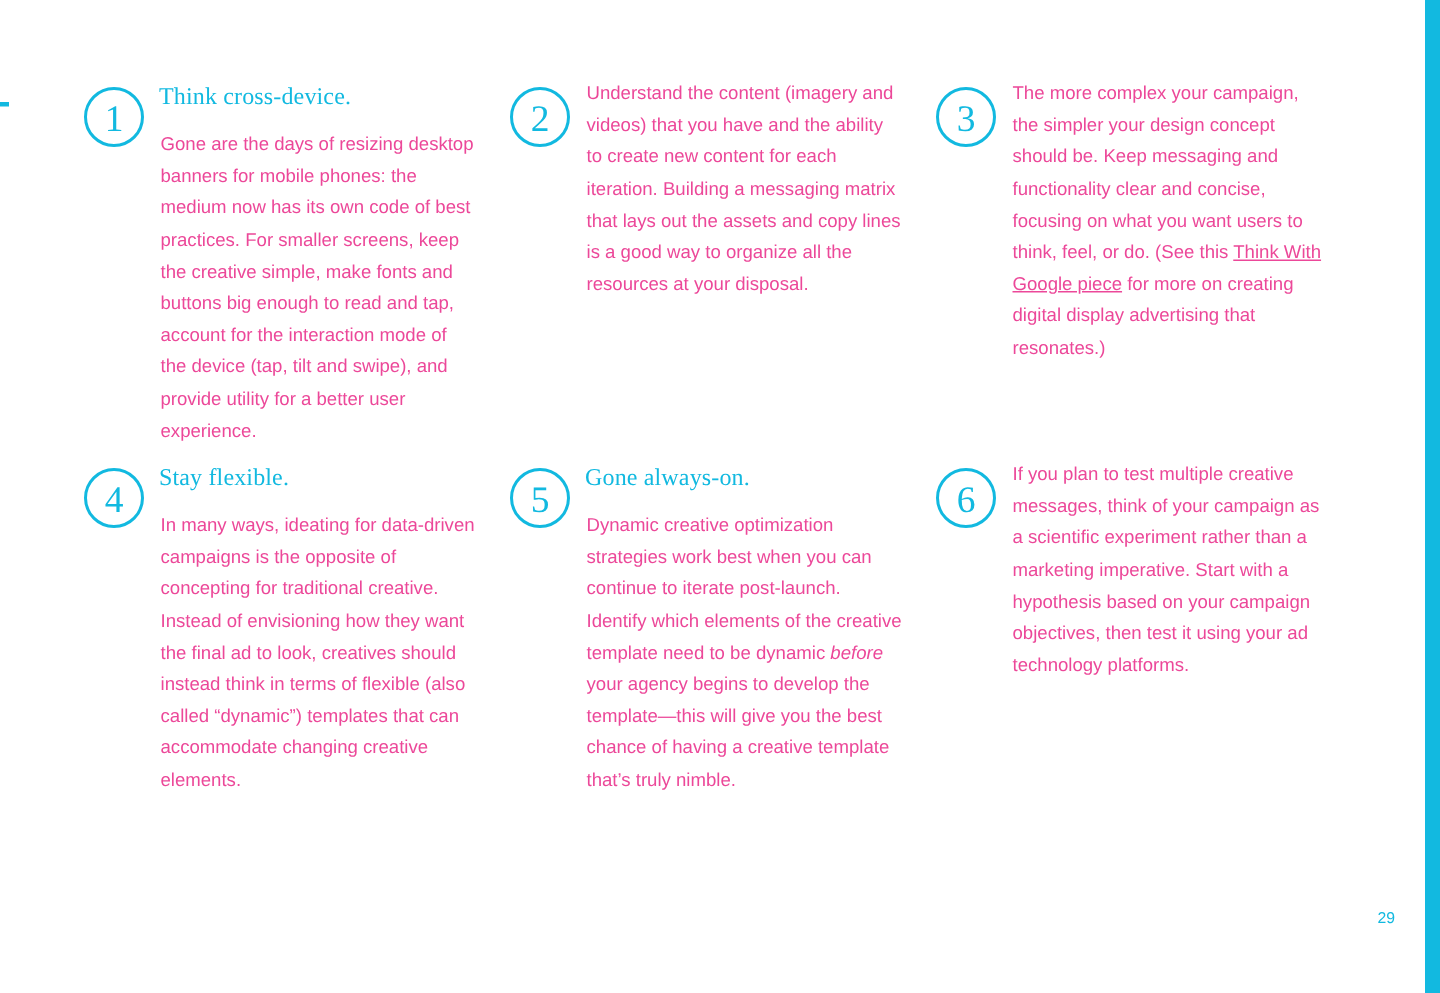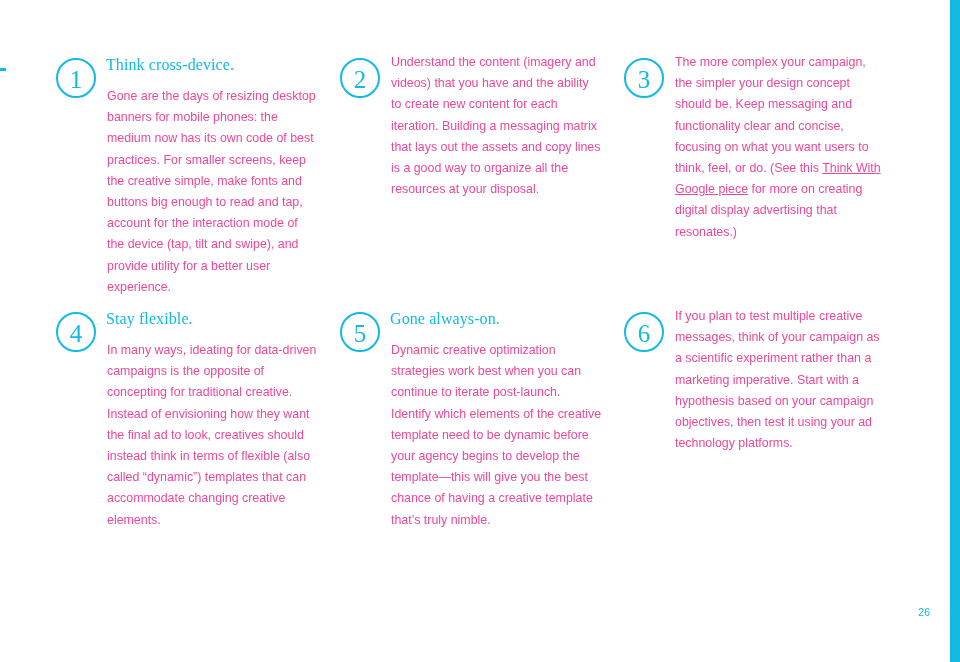--- a/index.html
+++ b/index.html
@@ -102,20 +102,21 @@
     color: #ec4899;
     font-size: 12.4px;
     line-height: 21.2px;
     margin: 0;
     padding-left: 1px;
   }
   .para .link {
     text-decoration: underline;
   }
   .para .em {
+    font-style: italic;
   }
   .page-number {
     position: absolute;
     right: 30px;
     bottom: 44px;
     color: #12b9e0;
     font-size: 10.5px;
     font-family: "Liberation Sans", sans-serif;
   }
 </style>
@@ -163,14 +164,14 @@
         <div class="item row-2">
           <div class="num-circle">6</div>
           <div class="body-col">
             <p class="para"><span>If you plan to test multiple creative messages, think of your campaign as a scientific experiment rather than a marketing imperative. Start with a hypothesis based on your campaign objectives, then test it using your ad technology platforms.</span></p>
           </div>
         </div>
       </div>
   </div>
   <div class="edge-bar-white"></div>
   <div class="edge-bar-cyan"></div>
-  <div class="page-number">26</div>
+  <div class="page-number">29</div>
 </div>
 
 </body></html>

